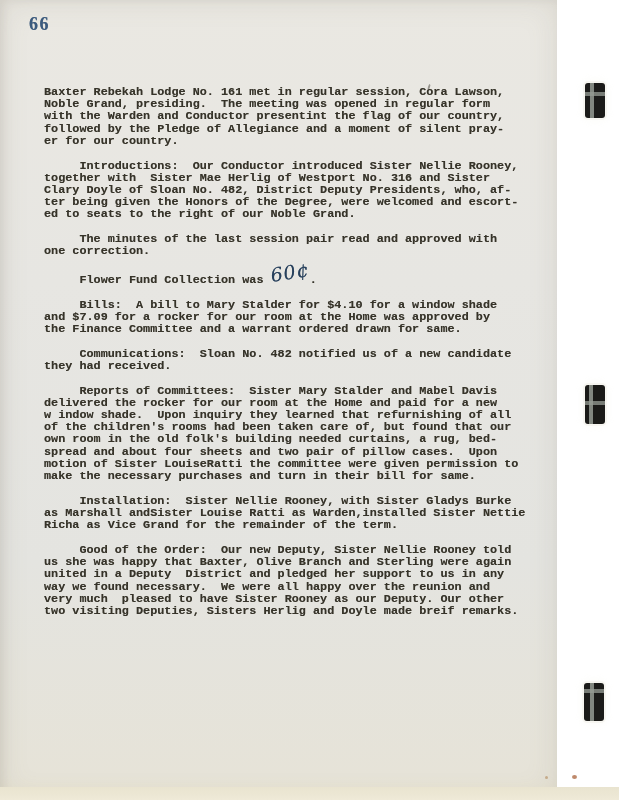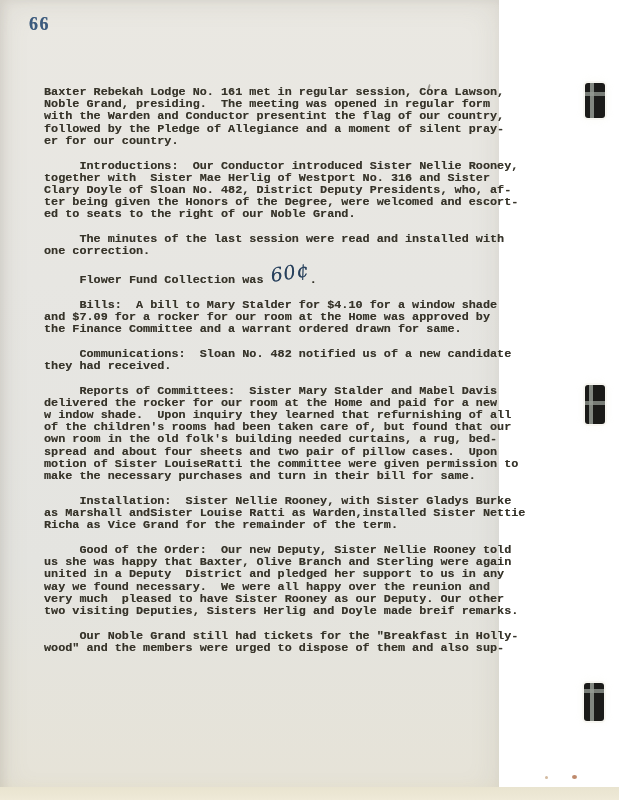--- a/index.html
+++ b/index.html
@@ -7,21 +7,21 @@
     padding: 0;
   }
   body {
     width: 619px;
     height: 800px;
     overflow: hidden;
     font-family: "Liberation Mono", "DejaVu Sans Mono", monospace;
   }
   .paper {
     position: relative;
-    width: 499px;
+    width: 557px;
     height: 800px;
     background: linear-gradient(180deg, #eae8e2 0%, #e7e6e2 35%, #e4e4e0 70%, #e6e3d8 97%, #e9e4d2 100%);
     box-shadow: inset 0 0 30px rgba(120,112,95,0.14), inset 4px 0 8px rgba(105,100,88,0.10);
   }
   .bottom-strip {
     position: absolute;
     left: 0; bottom: 0;
     width: 619px; height: 13px;
     background: linear-gradient(180deg, #e9e4d0 0%, #ece7d4 60%, #efead8 100%);
   }
@@ -118,21 +118,21 @@
     <div class="para">Baxter Rebekah Lodge No. 161 met in regular session, Cora Lawson,
 Noble Grand, presiding.  The meeting was opened in regular form
 with the Warden and Conductor presentint the flag of our country,
 followed by the Pledge of Allegiance and a moment of silent pray-
 er for our country.</div>
     <div class="para">     Introductions:  Our Conductor introduced Sister Nellie Rooney,
 together with  Sister Mae Herlig of Westport No. 316 and Sister
 Clary Doyle of Sloan No. 482, District Deputy Presidents, who, af-
 ter being given the Honors of the Degree, were welcomed and escort-
 ed to seats to the right of our Noble Grand.</div>
-    <div class="para">     The minutes of the last session were read and installed with
+    <div class="para">     The minutes of the last session pair read and approved with
 one correction.</div>
     <div class="para"><span>     Flower Fund Collection was </span><span class="hand">60¢</span><span>.</span></div>
     <div class="para">     Bills:  A bill to Mary Stalder for $4.10 for a window shade
 and $7.09 for a rocker for our room at the Home was approved by
 the Finance Committee and a warrant ordered drawn for same.</div>
     <div class="para">     Communications:  Sloan No. 482 notified us of a new candidate
 they had received.</div>
     <div class="para">     Reports of Committees:  Sister Mary Stalder and Mabel Davis
 delivered the rocker for our room at the Home and paid for a new
 w indow shade.  Upon inquiry they learned that refurnishing of all
@@ -143,22 +143,20 @@
 make the necessary purchases and turn in their bill for same.</div>
     <div class="para">     Installation:  Sister Nellie Rooney, with Sister Gladys Burke
 as Marshall andSister Louise Ratti as Warden,installed Sister Nettie
 Richa as Vice Grand for the remainder of the term.</div>
     <div class="para">     Good of the Order:  Our new Deputy, Sister Nellie Rooney told
 us she was happy that Baxter, Olive Branch and Sterling were again
 united in a Deputy  District and pledged her support to us in any
 way we found necessary.  We were all happy over the reunion and
 very much  pleased to have Sister Rooney as our Deputy. Our other
 two visiting Deputies, Sisters Herlig and Doyle made breif remarks.</div>
-    <div class="para">     Our Noble Grand still had tickets for the "Breakfast in Holly-
-wood" and the members were urged to dispose of them and also sup-</div>
   </div>
 
   <div class="clip clip-1"></div>
   <div class="clip clip-2"></div>
   <div class="clip clip-3"></div>
 
   <div class="speck speck-1"></div>
   <div class="speck speck-2"></div>
   <div class="speck speck-3"></div>
 

